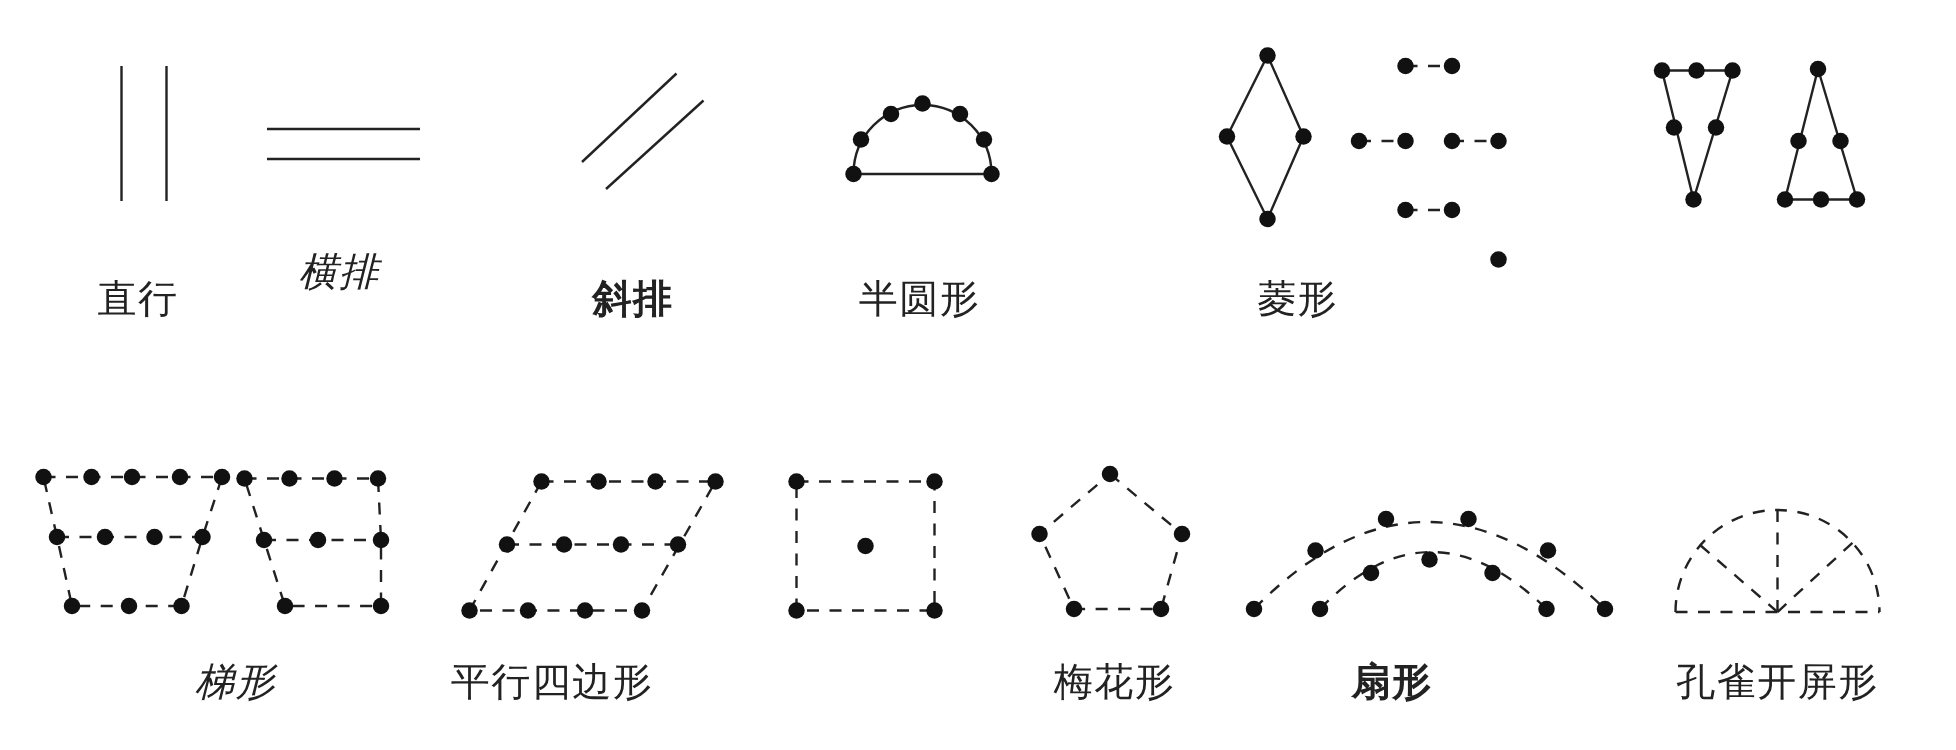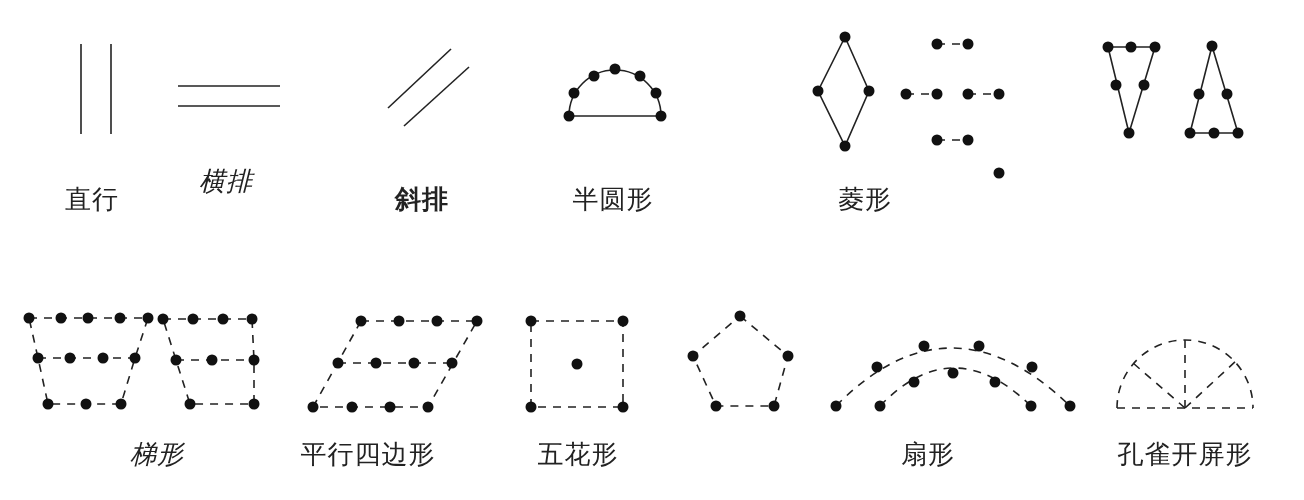--- a/index.html
+++ b/index.html
@@ -175,16 +175,16 @@
     </g>
   </svg>
 
   <div class="label" style="left:92px; top:182px;">直行</div>
   <div class="label" style="left:226px; top:164px;font-style:italic;">横排</div>
   <div class="label" style="left:422px; top:182px;font-weight:bold;">斜排</div>
   <div class="label" style="left:613px; top:182px;">半圆形</div>
   <div class="label" style="left:865px; top:182px;">菱形</div>
   <div class="label" style="left:157px; top:437px;font-style:italic;">梯形</div>
   <div class="label" style="left:368px; top:437px;">平行四边形</div>
-  <div class="label" style="left:578px; top:437px;">五花形</div>
-  <div class="label" style="left:928px; top:437px;">扇形</div>
+  <div class="label" style="left:743px; top:437px;">梅花形</div>
+  <div class="label" style="left:928px; top:437px;font-weight:bold;">扇形</div>
   <div class="label" style="left:1185px; top:437px;">孔雀开屏形</div>
 </div>
 
 </body></html>

